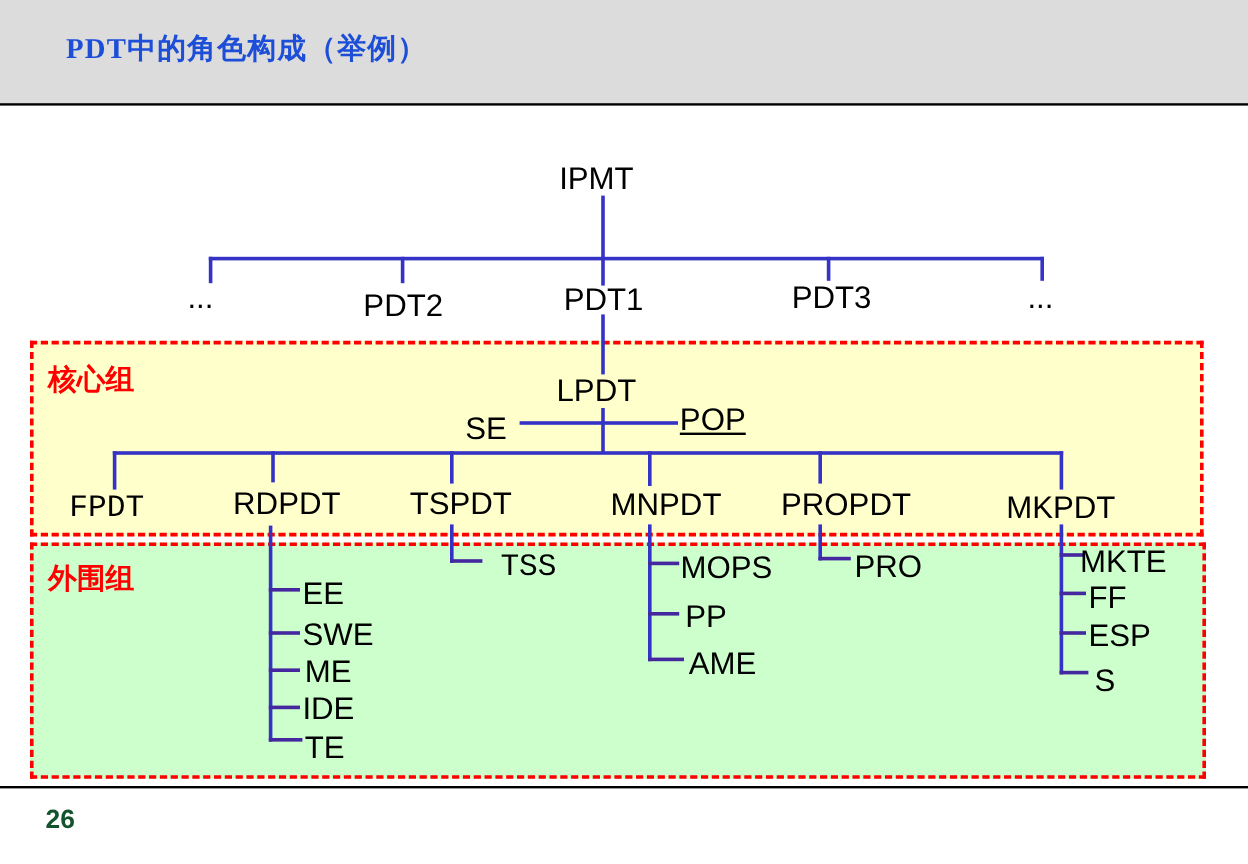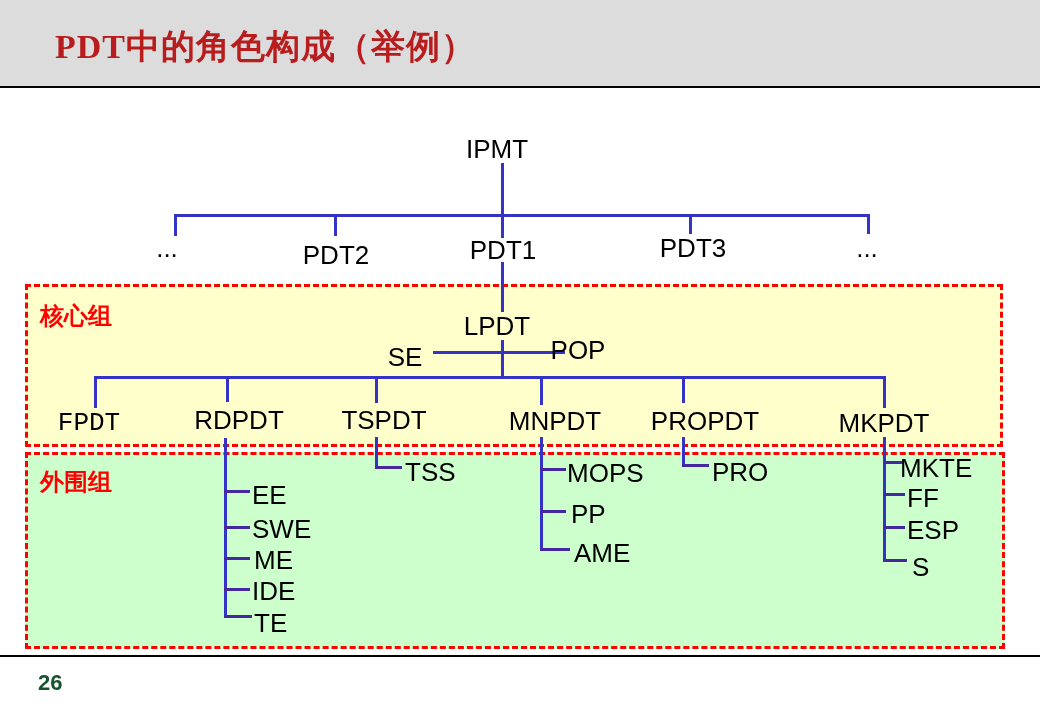--- a/index.html
+++ b/index.html
@@ -4,22 +4,22 @@
 <style>
   html,body{margin:0;padding:0;}
   body{
     width:1040px;height:720px;position:relative;overflow:hidden;
     background:#ffffff;font-family:"Liberation Sans",sans-serif;
   }
   
   .header{position:absolute;left:0;top:0;width:1040px;height:86px;background:#dcdcdc;}
   .title{
     position:absolute;left:55px;top:24px;
-    font-family:"Liberation Serif",serif;font-size:34px;font-weight:bold;
-    color:#b91c1c;white-space:nowrap;letter-spacing:1px;
+    font-family:"Liberation Serif",serif;font-size:24px;font-weight:bold;
+    color:#1d4ed8;white-space:nowrap;letter-spacing:1px;
   }
   .rule{position:absolute;background:#000;}
   
   .gbox{position:absolute;border:3px dashed #ff0000;box-sizing:border-box;}
   .core-box{left:25px;top:284px;width:978px;height:163px;background:#ffffcc;}
   .peri-box{left:25px;top:452px;width:980px;height:197px;background:#ccffcc;}
   .group-label{
     position:absolute;color:#ff0000;font-family:"Liberation Serif",serif;
     font-size:24px;font-weight:bold;white-space:nowrap;
   }
@@ -94,36 +94,36 @@
 
 <div class="lbl ctr" style="left:497px;top:149px;">IPMT</div>
 <div class="lbl ctr" style="left:167px;top:248px;">...</div>
 <div class="lbl ctr" style="left:336px;top:255px;text-align:center;">PDT2</div>
 <div class="lbl ctr" style="left:503px;top:250px;">PDT1</div>
 <div class="lbl ctr" style="left:693px;top:248px;">PDT3</div>
 <div class="lbl ctr" style="left:867px;top:248px;">...</div>
 
 <div class="lbl ctr" style="left:497px;top:326px;">LPDT</div>
 <div class="lbl ctr" style="left:405px;top:357px;">SE</div>
-<div class="lbl ctr" style="left:578px;top:350px;">POP</div>
+<div class="lbl ctr" style="left:594px;top:350px;text-decoration:underline;">POP</div>
 
 <div class="lbl ctr" style="left:89px;top:423px;font-family:Liberation Mono, monospace;">FPDT</div>
 <div class="lbl ctr" style="left:239px;top:420px;">RDPDT</div>
 <div class="lbl ctr" style="left:384px;top:420px;">TSPDT</div>
 <div class="lbl ctr" style="left:555px;top:421px;">MNPDT</div>
 <div class="lbl ctr" style="left:705px;top:421px;">PROPDT</div>
 <div class="lbl ctr" style="left:884px;top:423px;">MKPDT</div>
 
 <div class="lbl lv" style="left:252px;top:495px;">EE</div>
 <div class="lbl lv" style="left:252px;top:529px;text-align:center;">SWE</div>
 <div class="lbl lv" style="left:254px;top:560px;">ME</div>
 <div class="lbl lv" style="left:252px;top:591px;">IDE</div>
 <div class="lbl lv" style="left:254px;top:623px;">TE</div>
 
-<div class="lbl lv" style="left:405px;top:472px;">TSS</div>
+<div class="lbl lv" style="left:417px;top:472px;font-family:Liberation Mono, monospace;">TSS</div>
 
 <div class="lbl lv" style="left:567px;top:473px;">MOPS</div>
 <div class="lbl lv" style="left:571px;top:514px;">PP</div>
 <div class="lbl lv" style="left:574px;top:553px;">AME</div>
 
 <div class="lbl lv" style="left:712px;top:472px;">PRO</div>
 
 <div class="lbl lv" style="left:900px;top:468px;">MKTE</div>
 <div class="lbl lv" style="left:907px;top:498px;">FF</div>
 <div class="lbl lv" style="left:907px;top:530px;">ESP</div>

